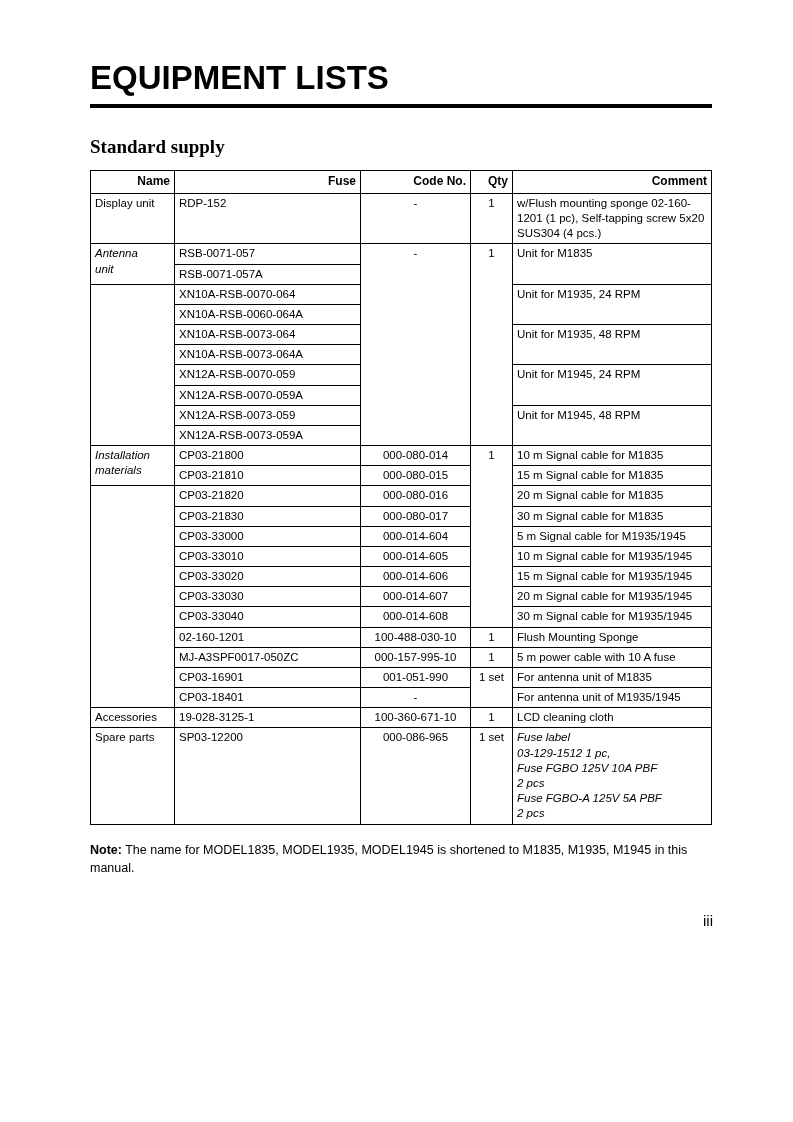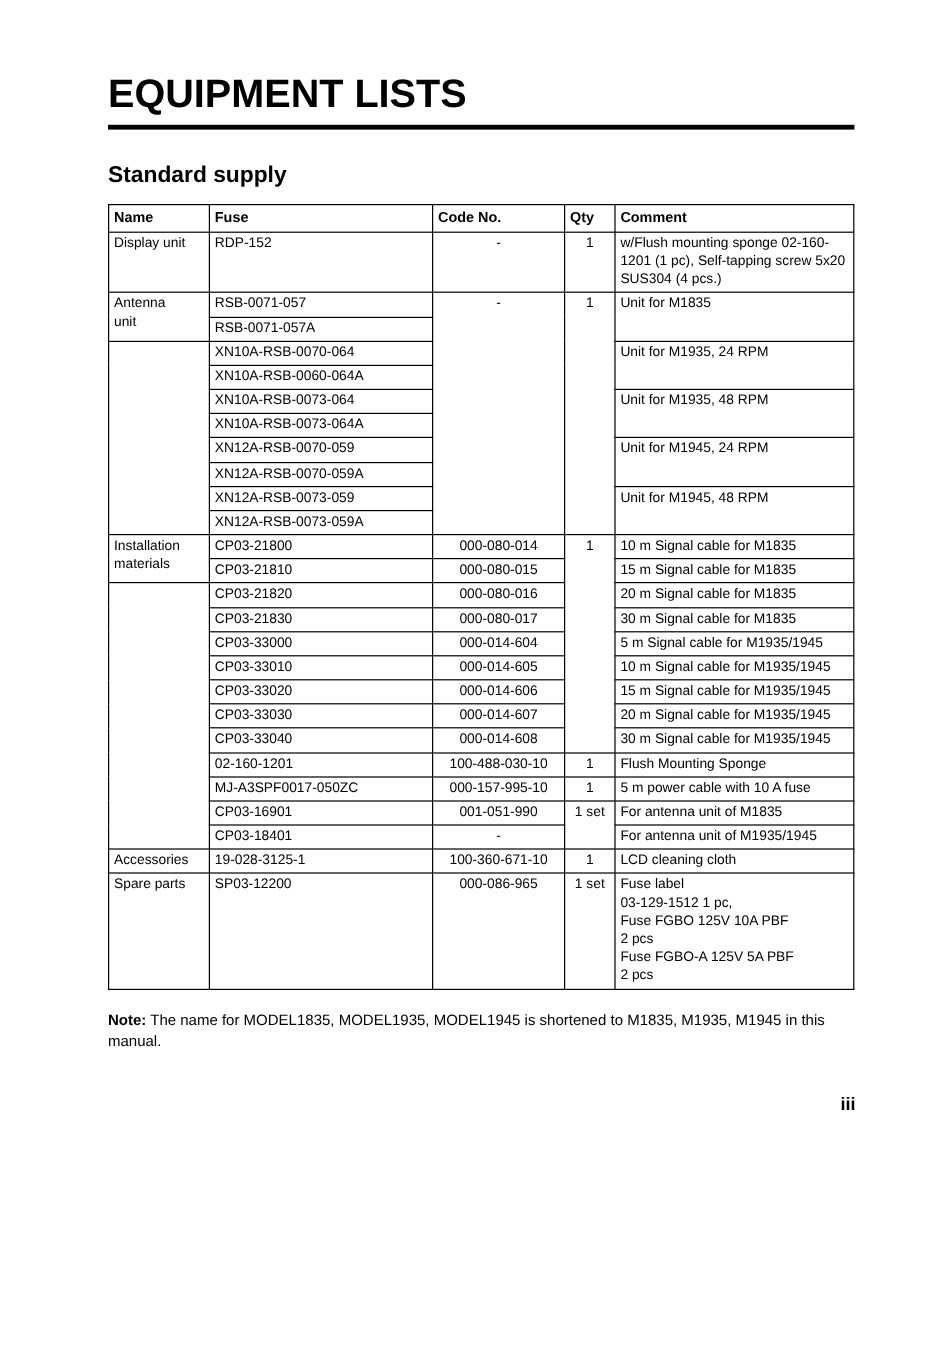--- a/index.html
+++ b/index.html
@@ -37,35 +37,36 @@
   }
   .title-rule {
     border-bottom: 4px solid #000;
     width: 100%;
     margin-bottom: 28px;
   }
   h2.section-title {
     font-size: 19px;
     font-weight: bold;
     margin: 0 0 12px 0;
+    font-family: Liberation Serif, serif;
   }
   table.eq {
     border-collapse: collapse;
     width: 100%;
     font-size: 11.5px;
     table-layout: fixed;
   }
   table.eq th, table.eq td {
     border: 1px solid #000;
     padding: 2px 4px;
     vertical-align: top;
     line-height: 1.32;
   }
   table.eq th {
-    text-align: left;
+    text-align: right;
     font-weight: bold;
     font-size: 12px;
     padding: 3px 4px;
   }
   td.c { text-align: center; }
   .col-name { width: 84px; }
   .col-type { width: 186px; }
   .col-code { width: 110px; }
   .col-qty  { width: 42px; }
   .col-comment { width: auto; }
@@ -76,23 +77,23 @@
     margin-top: 16px;
     font-size: 12.5px;
     line-height: 1.45;
   }
   .note b { font-weight: bold; }
   .folio {
     position: absolute;
     right: 80px;
     bottom: 42px;
     font-size: 15px;
-    font-weight: bold;
-  }
-  .sub { display: block; }
+    font-weight: normal;
+  }
+  .sub { display: block; font-style: italic; }
 </style>
 </head>
 <body>
 
 <div class="page">
   <div class="content">
 
     <h1 class="page-title">EQUIPMENT LISTS</h1>
     <div class="title-rule"></div>
 

